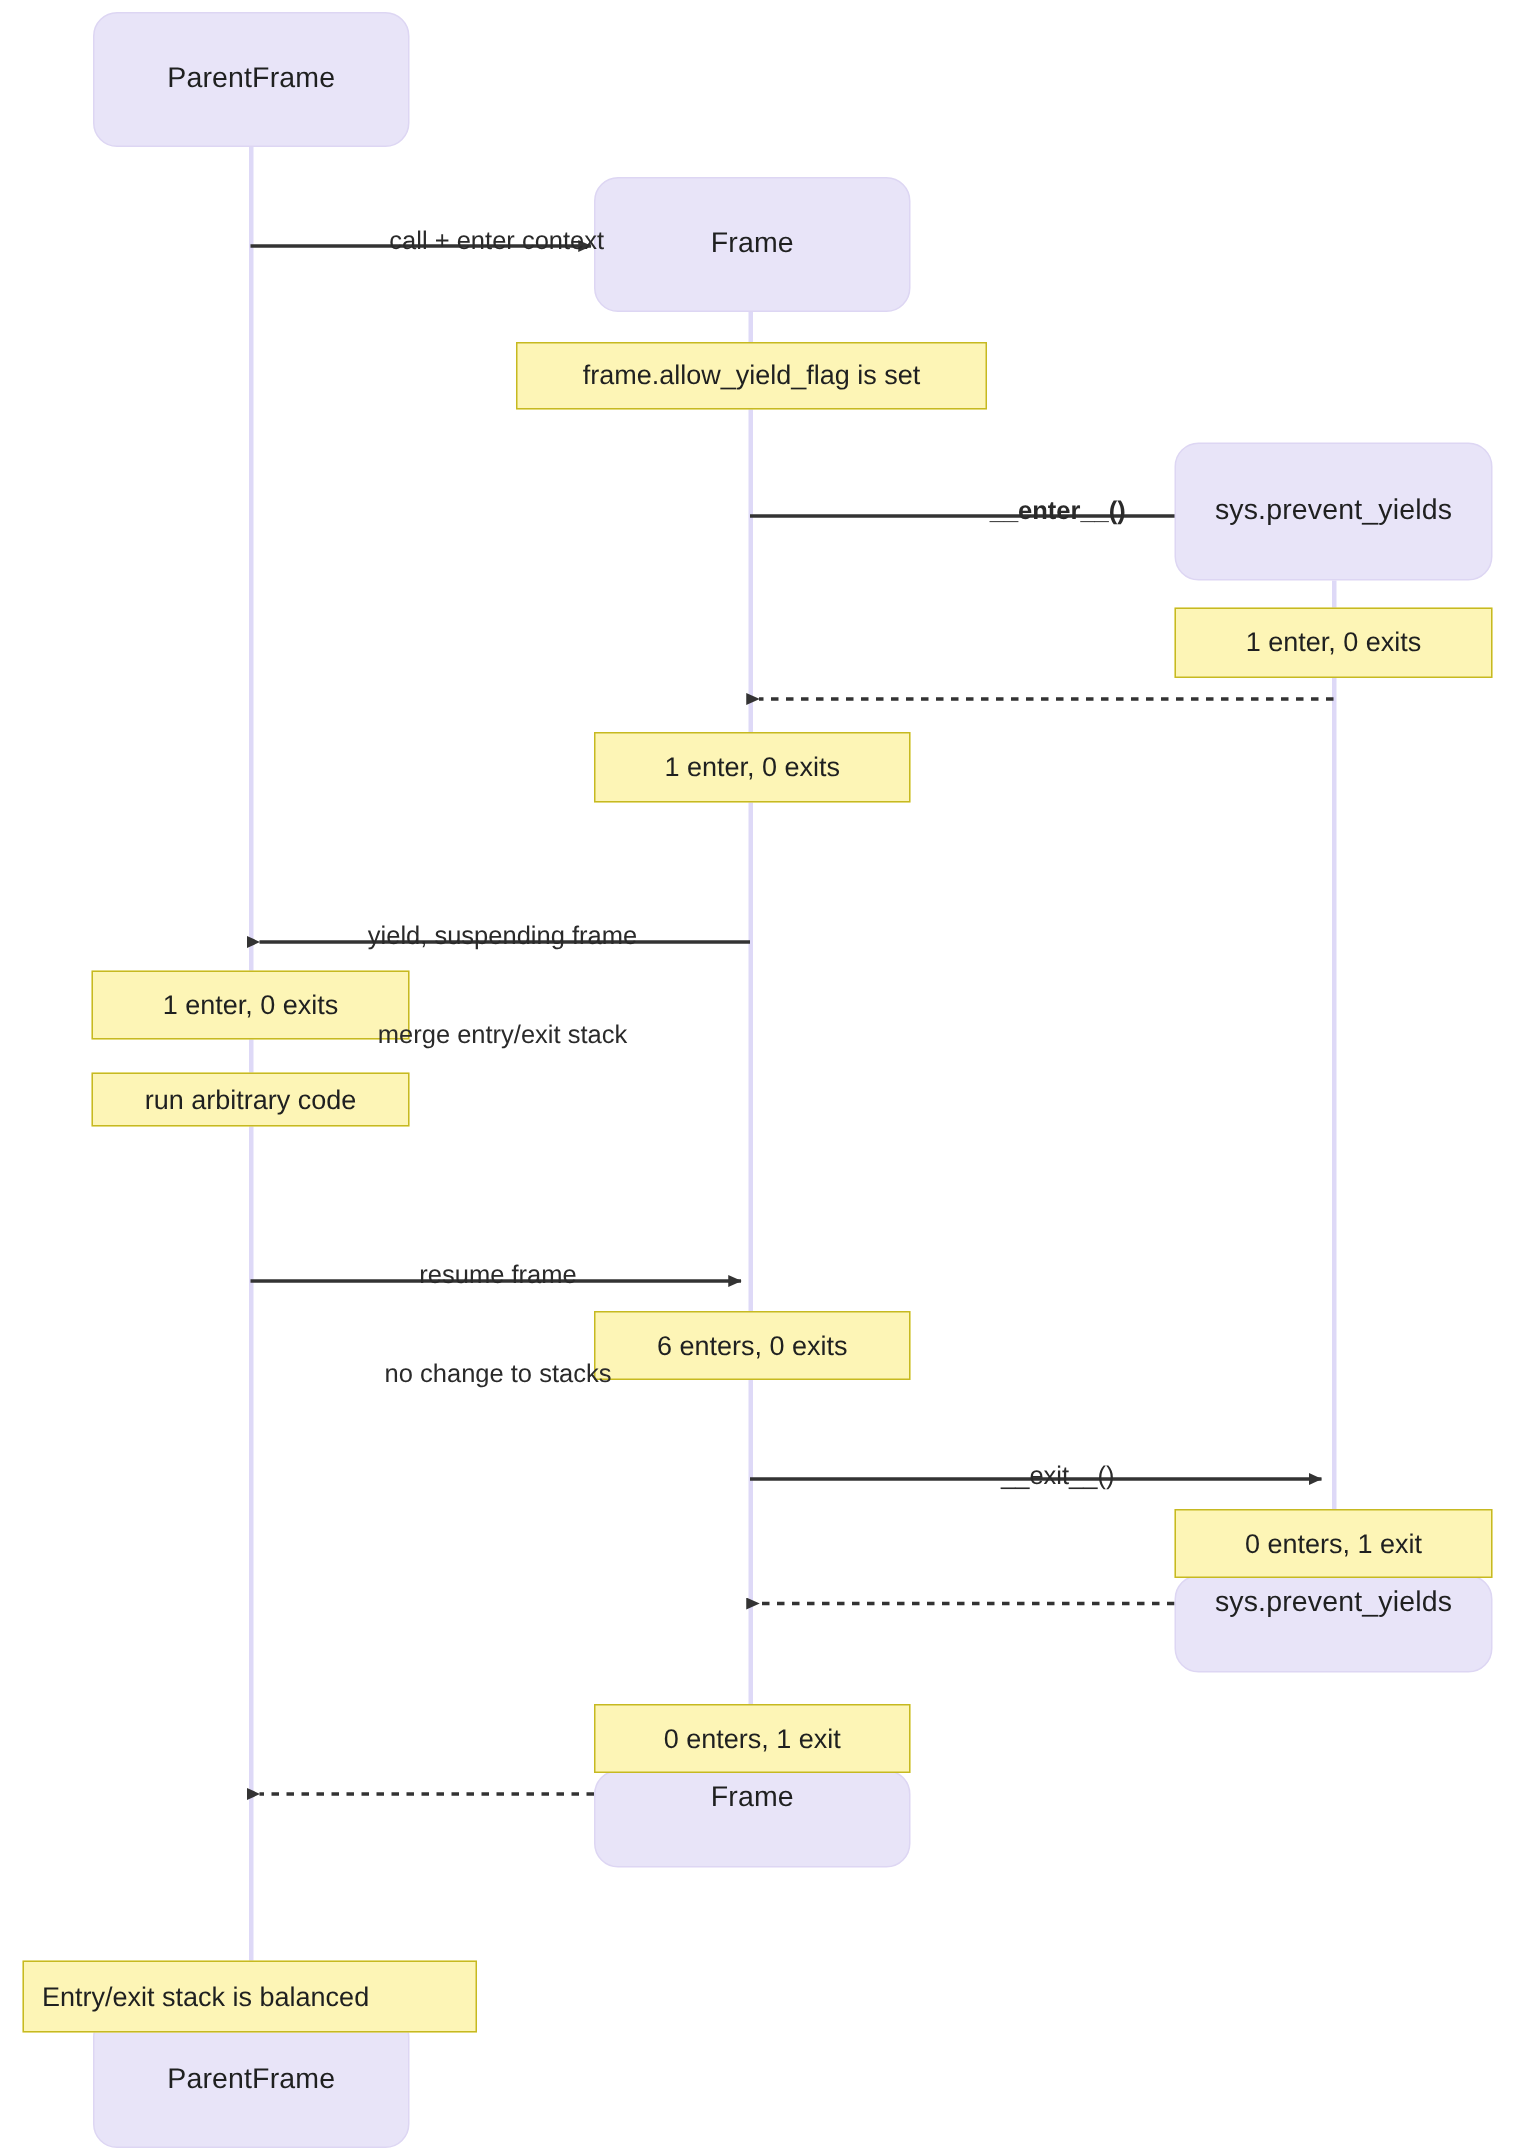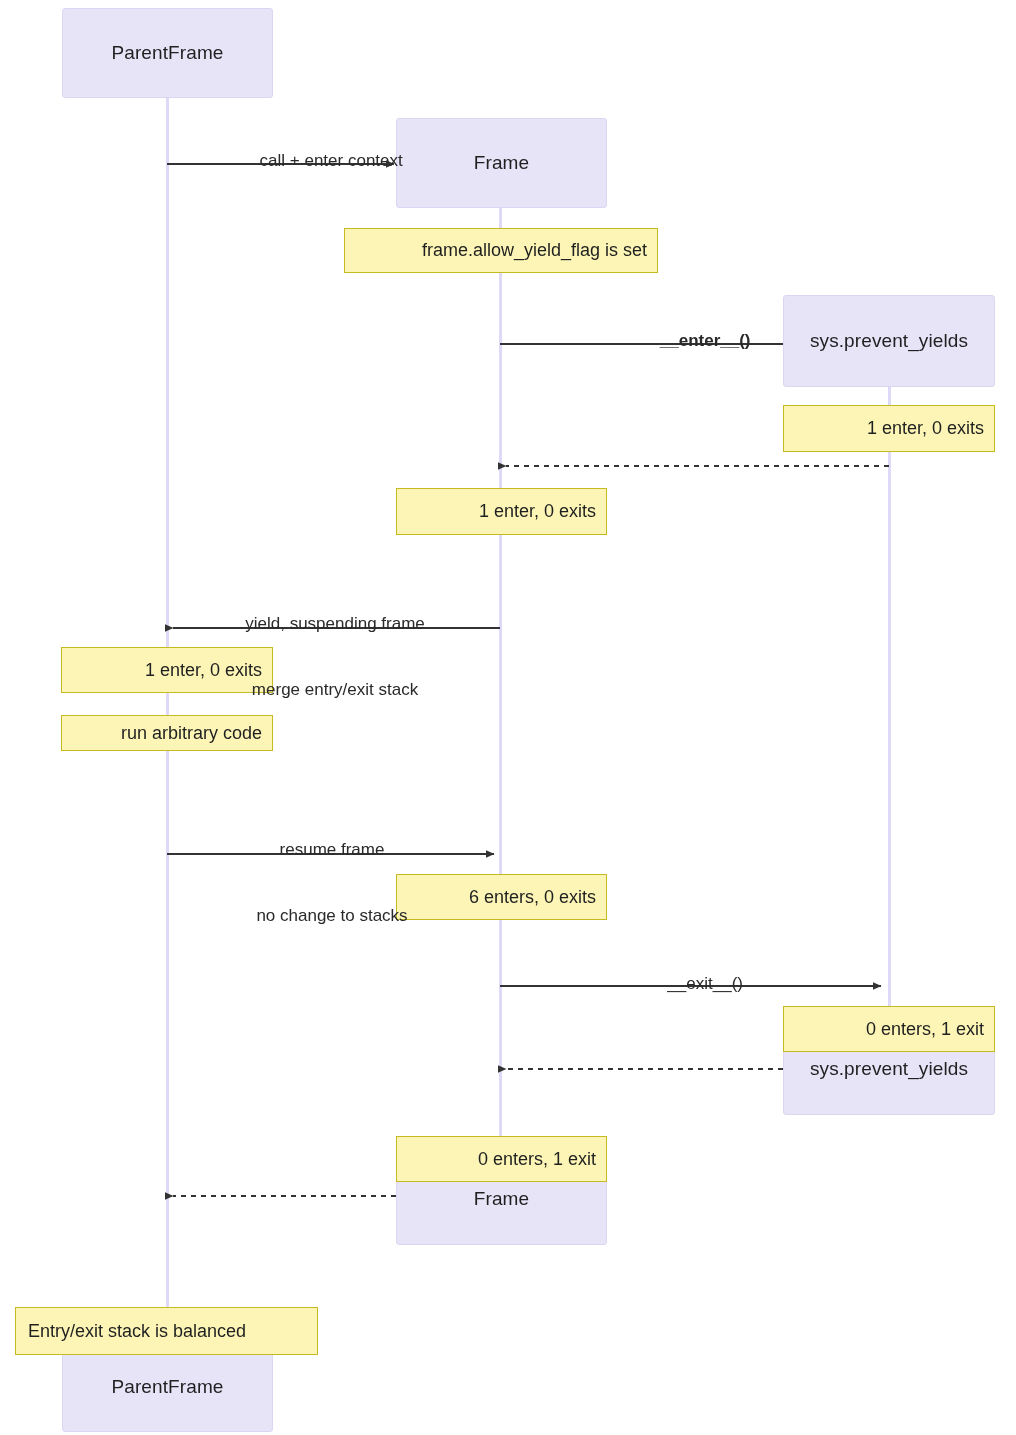--- a/index.html
+++ b/index.html
@@ -33,41 +33,41 @@
     position: absolute;
     width: 3px;
     background: #ded9f7;
   }
   
   .actor-box {
     position: absolute;
     box-sizing: border-box;
     background: #e8e4f8;
     border: 1px solid #ddd6f3;
-    border-radius: 3px;
+    border-radius: 16px;
     display: flex;
     align-items: center;
     justify-content: center;
     font-size: 19px;
     color: #1f2020;
     letter-spacing: .1px;
   }
   .actor-box.top-aligned {
     align-items: flex-start;
     padding-top: 8px;
   }
   
   .note {
     position: absolute;
     box-sizing: border-box;
     background: #fdf5b6;
     border: 1px solid #c6b921;
     display: flex;
     align-items: center;
-    justify-content: flex-end;
+    justify-content: center;
     font-size: 18px;
     color: #1f2020;
     padding: 0 10px;
     white-space: nowrap;
   }
   .note.left-text {
     justify-content: flex-start;
   }
   
   .msg-label {

